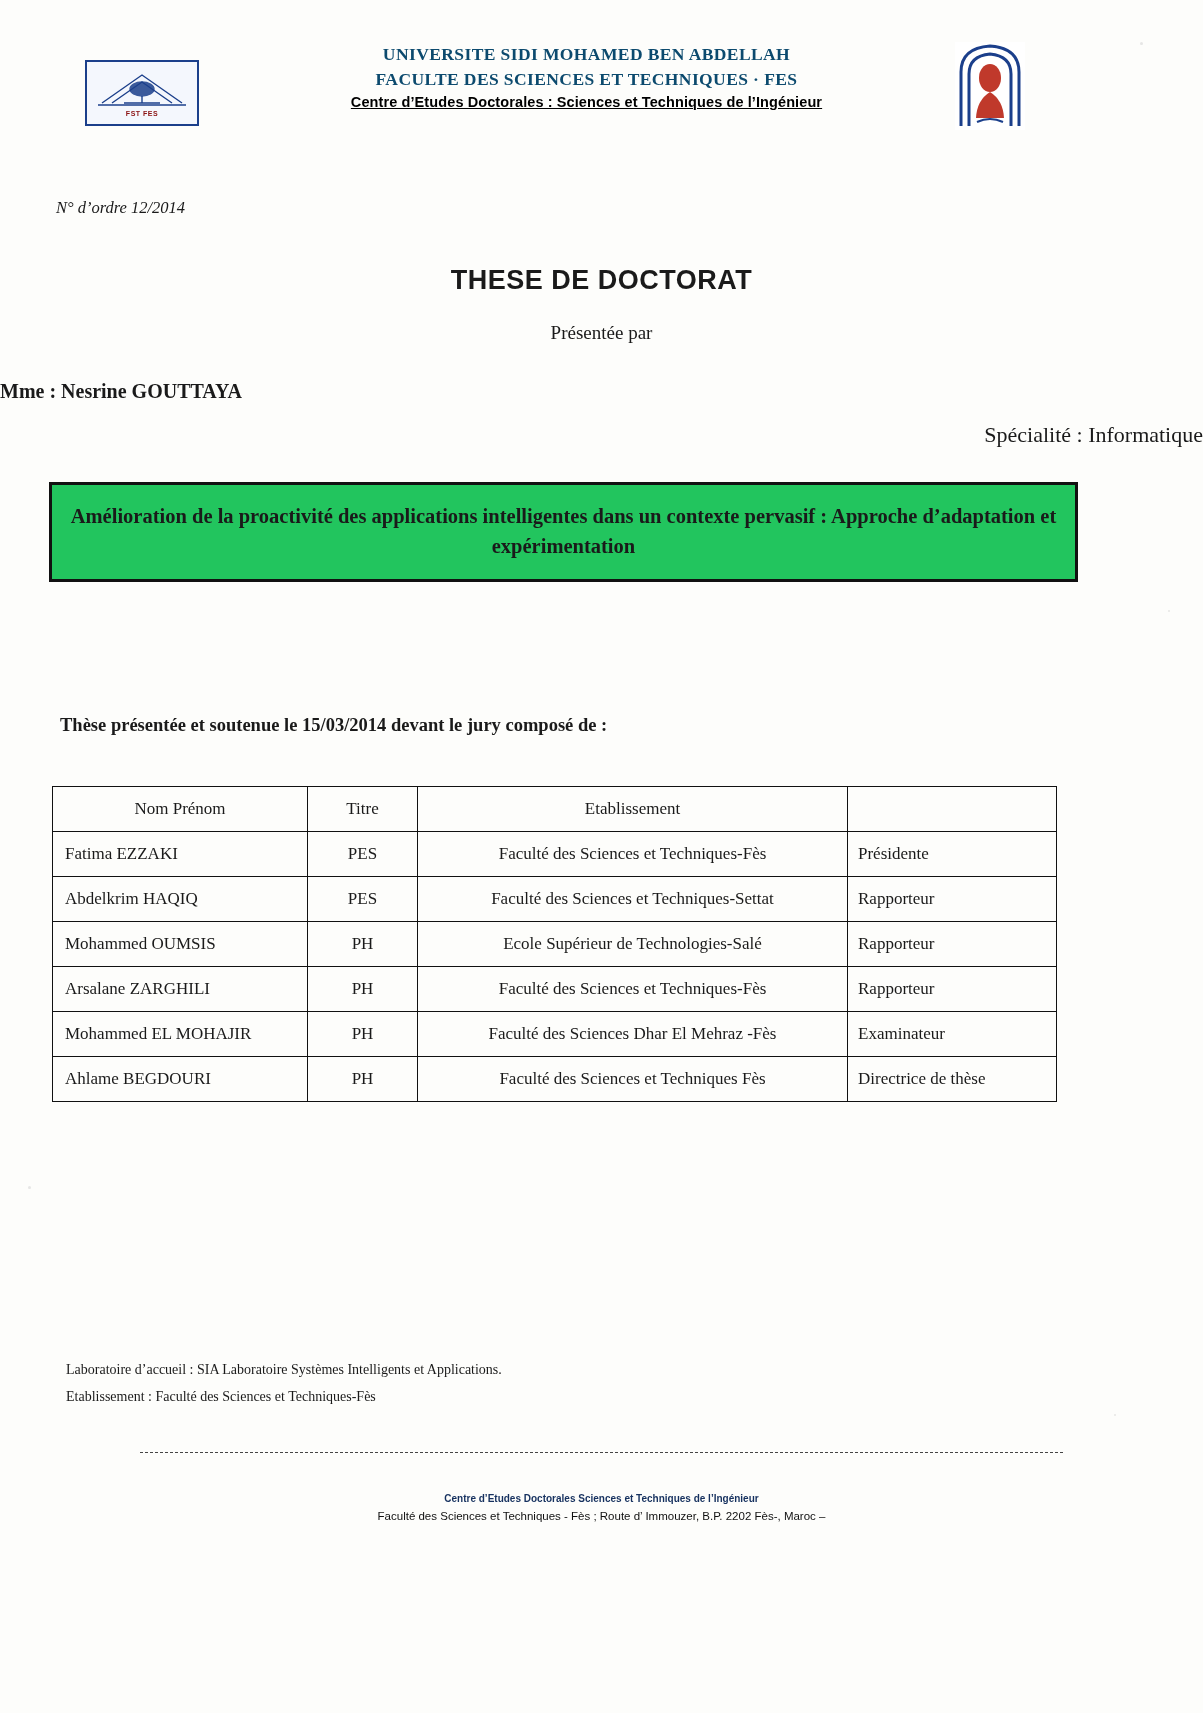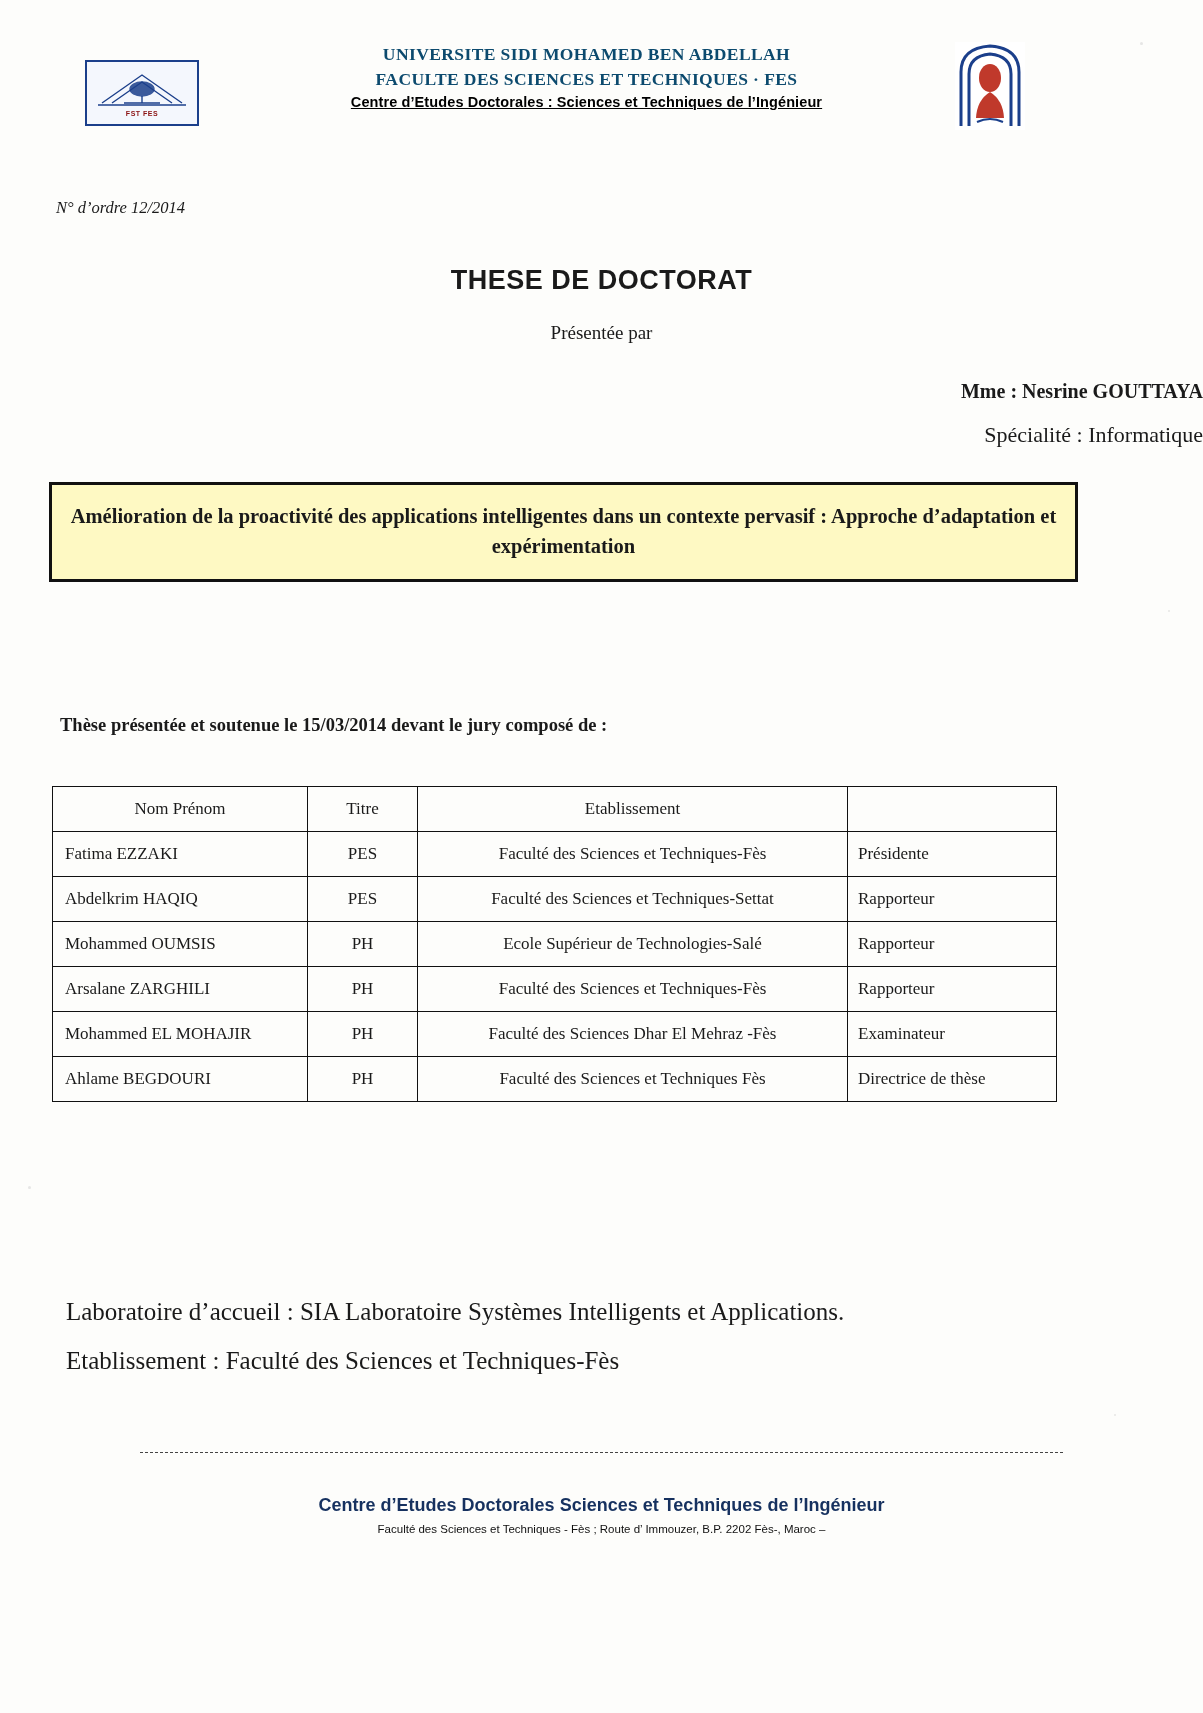--- a/index.html
+++ b/index.html
@@ -109,21 +109,21 @@
     position: absolute;
     top: 322px;
     left: 0; right: 0;
     text-align: center;
     font-size: 19px;
   }
   .author {
     position: absolute;
     top: 380px;
     left: 0; right: 0;
-    text-align: right;
+    text-align: left;
     font-size: 20px;
     font-weight: bold;
   }
   .speciality {
     position: absolute;
     top: 422px;
     left: 0; right: 0;
     text-align: right;
     font-size: 22px;
   }
@@ -133,21 +133,21 @@
     position: absolute;
     left: 49px;
     top: 482px;
     width: 1029px;
     height: 100px;
     border: 3px solid #111;
     box-sizing: border-box;
     display: flex;
     align-items: center;
     justify-content: center;
-    background: #fef9c3;
+    background: #22c55e;
   }
   .title-box-inner {
     text-align: center;
     font-size: 20.5px;
     font-weight: bold;
     line-height: 1.45;
     padding: 0 14px;
   }
 
   
@@ -186,40 +186,40 @@
   .jury-table td.c-role  { padding-left: 10px; }
   .col-name  { width: 255px; }
   .col-title { width: 110px; }
   .col-estab { width: 430px; }
   .col-role  { width: 209px; }
 
   
   .lab-info {
     position: absolute;
     left: 66px;
-    top: 1288px;
-    font-size: 25px;
+    top: 1356px;
+    font-size: 14px;
     line-height: 1.95;
   }
 
   
   .footer {
     position: absolute;
     left: 140px;
     right: 140px;
     top: 1452px;
     text-align: center;
   }
   .footer .rule {
     border-top: 1px dashed #444;
     margin-bottom: 8px;
   }
   .footer .f1 {
     font-family: "Liberation Sans", sans-serif;
-    font-size: 18px;
+    font-size: 10px;
     font-weight: bold;
     color: #16315f;
     line-height: 1.6;
     margin-top: 38px;
   }
   .footer .f2, .footer .f3 {
     font-family: "Liberation Sans", sans-serif;
     font-size: 11.5px;
     color: #111;
     line-height: 1.6;

